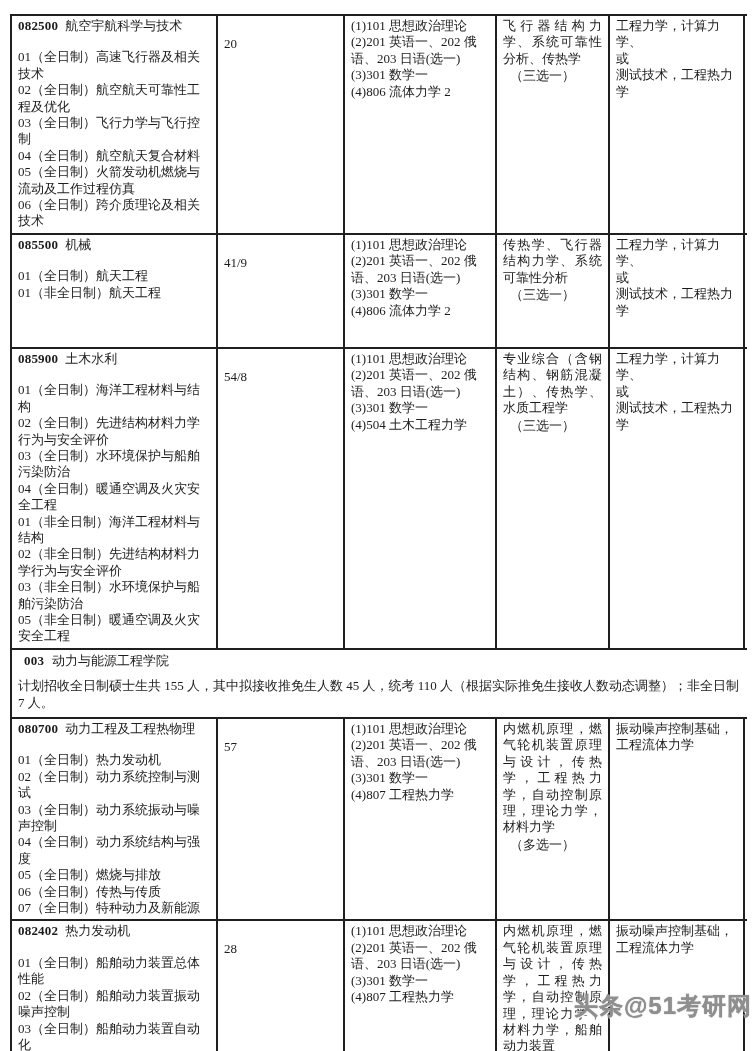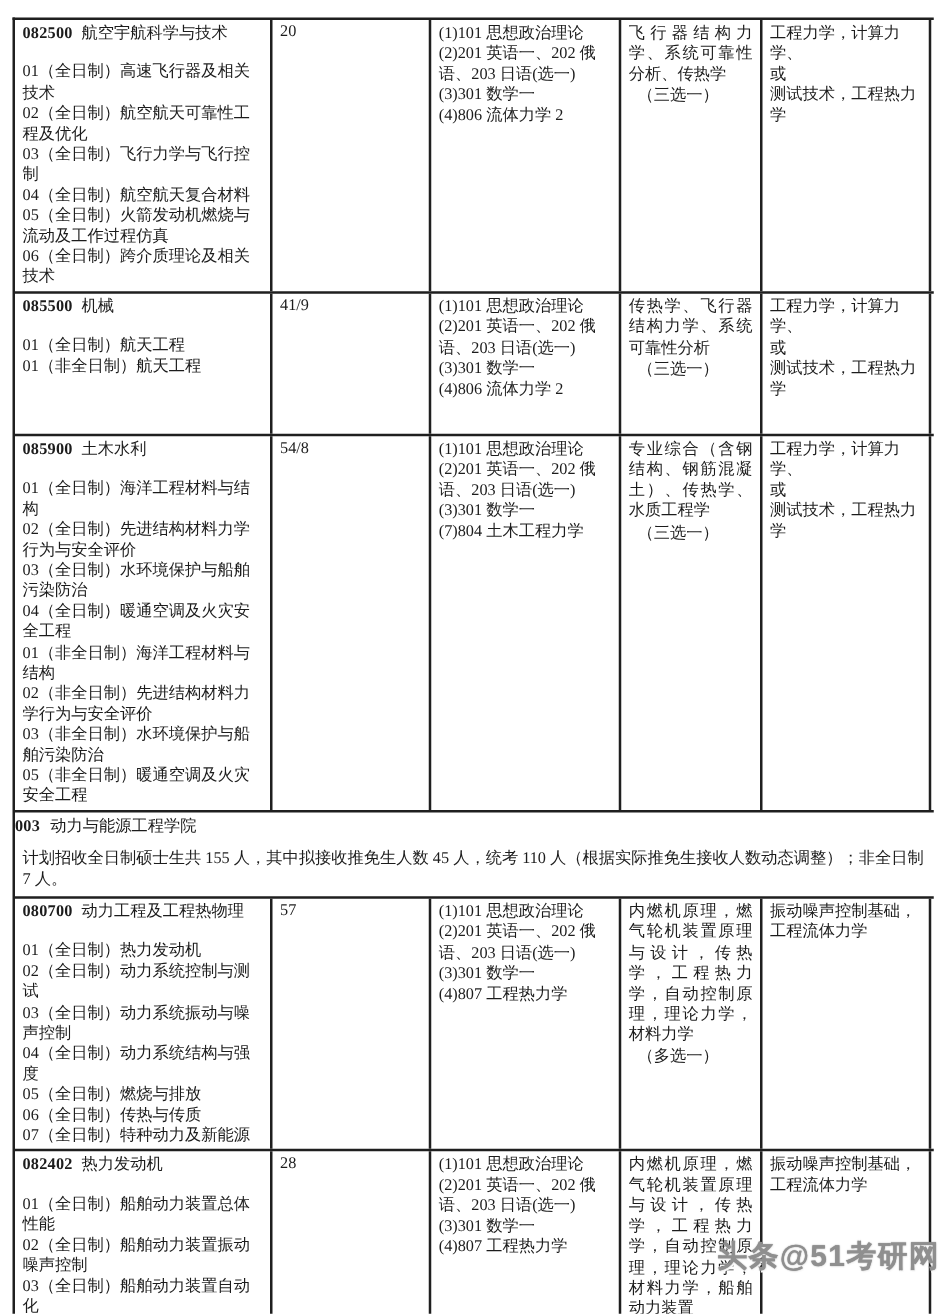--- a/index.html
+++ b/index.html
@@ -13,25 +13,25 @@
     border-top:2px solid #1f1f1f;border-left:2px solid #1f1f1f;
   }
   .row{display:grid;grid-template-columns:206px 127px 152px 113px 135px;border-bottom:2px solid #1f1f1f;}
   .row.section{display:block;}
   .cell{border-right:2px solid #1f1f1f;padding:2px 6px 3px 6px;box-sizing:border-box;overflow:hidden;}
   .c1 .prog-head{white-space:nowrap;}
   .code{font-weight:bold;letter-spacing:.2px;}
   .name{margin-left:7px;}
   .dirs{margin-top:15px;}
   .dirs div{margin:0;}
-  .c2{padding-top:1px;}
+  .c2{padding-top:20px;}
   .padtop{}
   .c4 .retest{text-align:justify;text-justify:inter-character;}
   .c4 .note{padding-left:7px;margin-top:1px;}
-  .sec-head{padding:3px 6px 1px 0;}
+  .sec-head{padding:3px 6px 1px 12px;}
   .sec-text{padding:8px 6px 6px 6px;}
   .sec-name{margin-left:8px;}
   .exam div{margin:0;}
   .wm{
     position:absolute;right:2px;top:998px;width:270px;text-align:right;
     font-family:"Liberation Sans","DejaVu Sans",sans-serif;
     font-size:24px;font-weight:bold;color:#8f8f8f;letter-spacing:1px;
     text-shadow:0 0 1px #777,1px 1px 0 #fcfcfc;white-space:nowrap;
   }
 </style>
@@ -111,21 +111,21 @@
           <div>05（非全日制）暖通空调及火灾安全工程</div>
         </div>
       </div>
       <div class="cell c2">
         <div>54/8</div>
       </div>
       <div class="cell c3 padtop exam">
         <div>(1)101 思想政治理论</div>
         <div>(2)201 英语一、202 俄语、203 日语(选一)</div>
         <div>(3)301 数学一</div>
-        <div>(7)804 土木工程力学</div>
+        <div>(4)504 土木工程力学</div>
       </div>
       <div class="cell c4 padtop">
         <div class="retest">专业综合（含钢结构、钢筋混凝土）、传热学、水质工程学</div>
         <div class="note">（三选一）</div>
       </div>
       <div class="cell c5 padtop">
         <div>工程力学，计算力学、</div>
         <div>或</div>
         <div>测试技术，工程热力学</div>
       </div>

